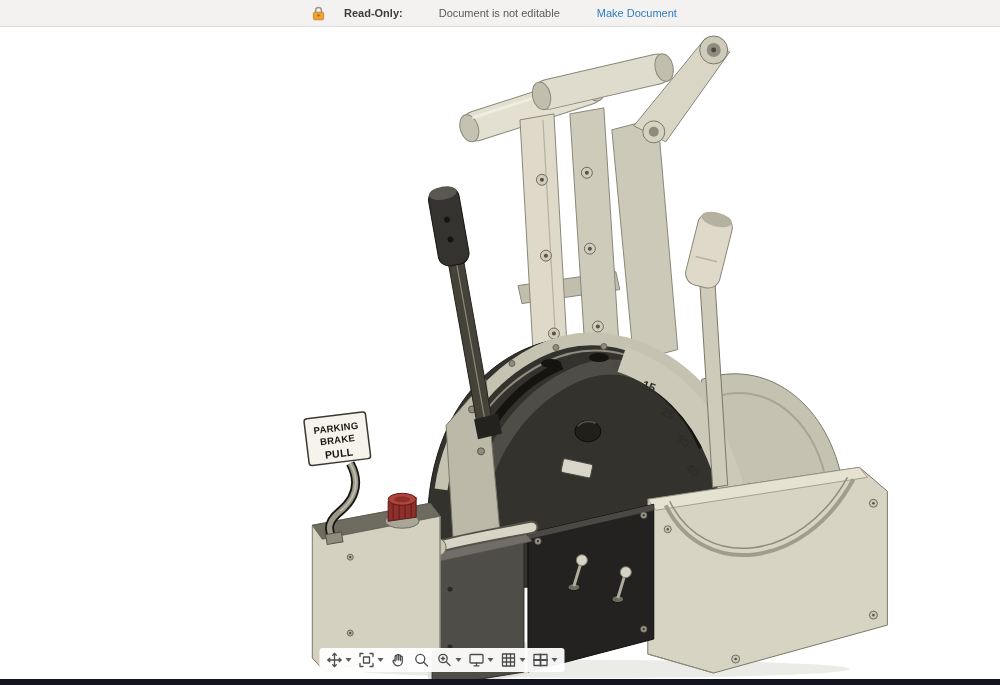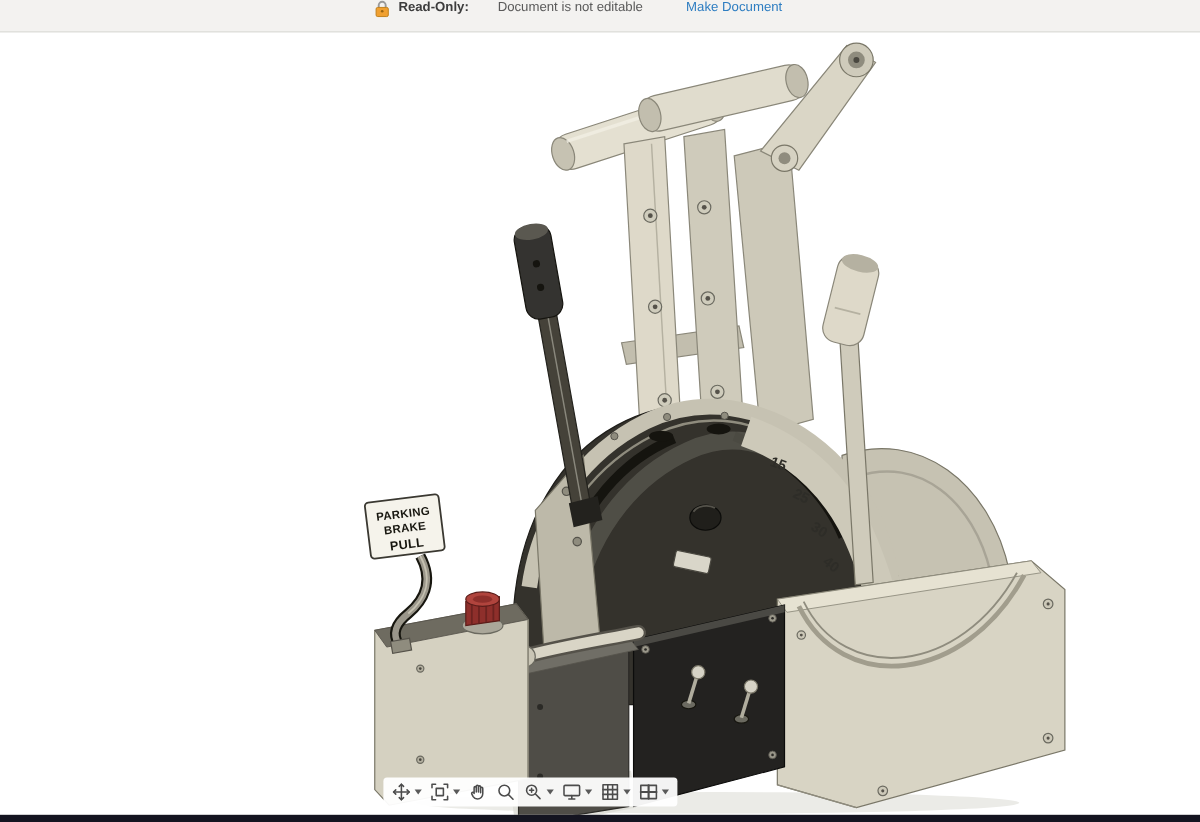--- a/index.html
+++ b/index.html
@@ -8,27 +8,28 @@
     position:relative;
     background:#ffffff;
     font-family:"Liberation Sans", sans-serif;
     color:#444;
   }
   
   .topbar {
     position:absolute; top:0; left:0; right:0; height:27px;
     background:#f3f2f0;
     border-bottom:1px solid #dddcd9;
-    display:flex; align-items:flex-start;
+    display:flex; align-items:center;
     padding-left:312px;
     font-size:11px;
+    gap:12px;
   }
   .lock { display:inline-flex; margin-right:7px; }
   .ro-label { font-weight:bold; color:#3c3c3c; margin-right:12px; }
-  .ro-msg { color:#5a5a5a; margin-right:36px;padding-left:12px; }
+  .ro-msg { color:#5a5a5a; margin-right:25px;padding-left:12px; }
   .make-editable { color:#2d7dc1; text-decoration:none; cursor:pointer; }
 
   
   .canvas {
     position:absolute; top:28px; left:0; right:0; bottom:6px;
     background:#ffffff;
   }
   .canvas svg { display:block; width:100%; height:100%; }
   svg text { font-family:"Liberation Sans", sans-serif; }
   .placard-text { font-weight:bold; fill:#17160f; letter-spacing:.3px; }

